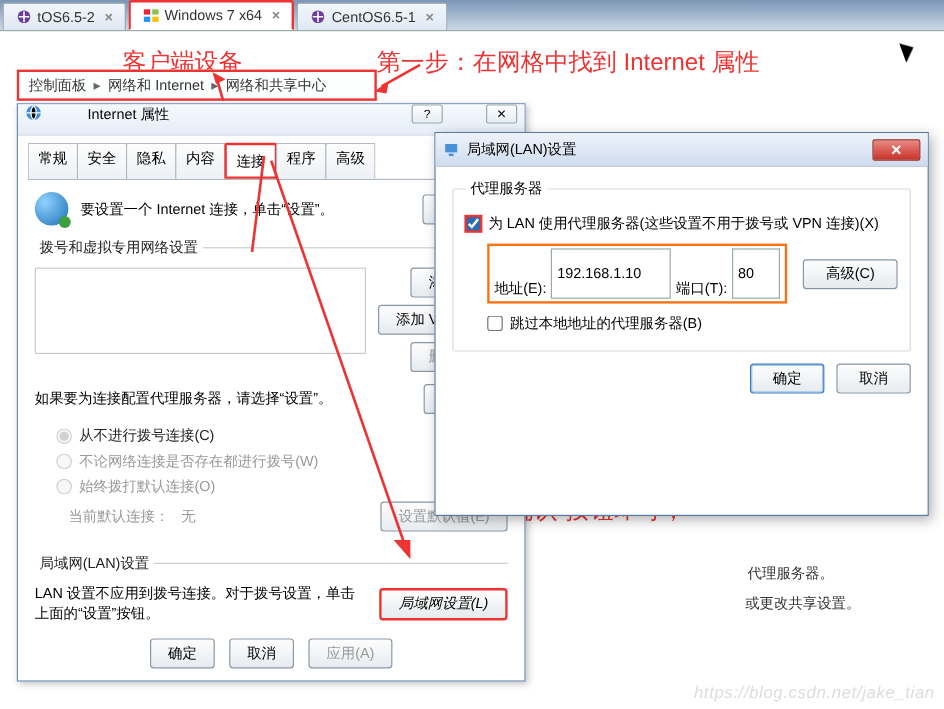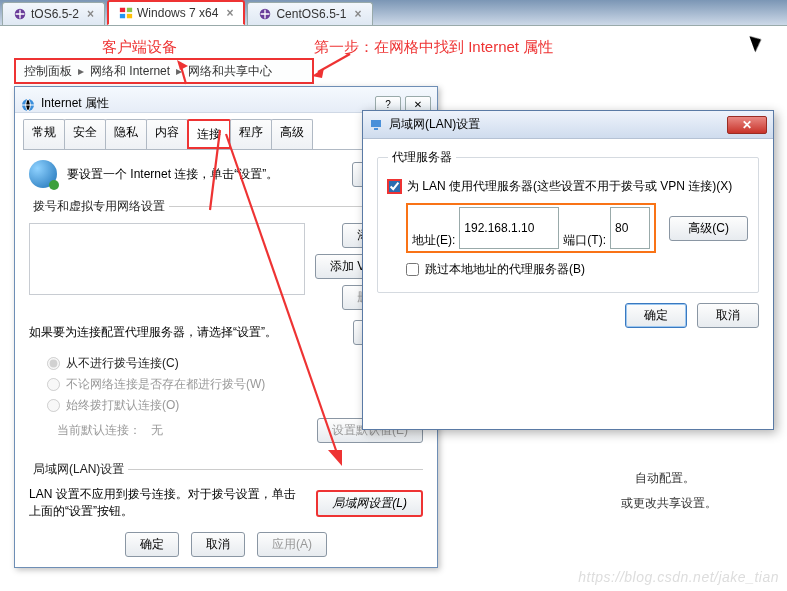--- a/index.html
+++ b/index.html
@@ -6,29 +6,29 @@
 body { background: #fff; width: 787px; height: 591px; position: relative; overflow: hidden; }
 
 
 .tabbar { display: flex; align-items: flex-end; height: 26px; background: linear-gradient(#7b96b5,#cdd9e8); border-bottom: 1px solid #9aa; padding-left: 2px; }
 .tab { display: flex; align-items: center; gap: 4px; padding: 4px 10px; border: 1px solid #9aa; border-bottom: none; border-radius: 3px 3px 0 0; margin-right: 2px; background: linear-gradient(#f3f7fc,#dfe8f3); color: #333; }
 .tab.active { background: #fff; border-bottom: 1px solid #fff; }
 .tab .tab-icon { width: 14px; height: 14px; }
 .tab .tab-close { color: #888; font-weight: bold; margin-left: 4px; }
 .tabs-red { border: 2px solid #e33; }
 
-.ann { position: absolute; color: #e33; font-size: 15px; font-weight: 500; white-space: nowrap; }
+.ann { position: absolute; color: #e33; font-size: 20px; font-weight: 500; white-space: nowrap; }
 
 
 .breadcrumb { position: absolute; left: 14px; top: 58px; width: 300px; height: 26px; border: 2px solid #e33; display: flex; align-items: center; padding: 0 8px; background: #fdfefe; color: #333; }
 .bc-sep { margin: 0 6px; color: #666; }
 
 
 .dlg1 { position: absolute; left: 14px; top: 86px; width: 424px; height: 482px; background: #fff; border: 1px solid #6e8eb5; box-shadow: 2px 2px 6px rgba(0,0,0,.25); }
-.dlg1 .titlebar { height: 26px; background: linear-gradient(#f5f9fe,#e6edf7); display: flex; align-items: flex-end; padding: 0 6px; border-bottom: 1px solid #cfd8e5; }
+.dlg1 .titlebar { height: 26px; background: linear-gradient(#f5f9fe,#e6edf7); display: flex; align-items: flex-start; padding: 0 6px; border-bottom: 1px solid #cfd8e5; gap: 32px; }
 .dlg1 .titlebar .tb-icon { width: 14px; height: 14px; margin-right: 6px; }
 .dlg1 .titlebar .tb-sp { flex: 1; }
 .dlg1 .titlebar .tb-btn { width: 26px; height: 16px; border: 1px solid #9aa; border-radius: 2px; margin-left: 4px; display: flex; align-items: center; justify-content: center; font-size: 10px; background: linear-gradient(#fefefe,#e6edf3); }
 .dlg1 .tabs { display: flex; border-bottom: 1px solid #b0b9c4; margin: 6px 8px 0; }
 .dlg1 .tabs .t { padding: 4px 8px; border: 1px solid #b0b9c4; border-bottom: none; background: linear-gradient(#fcfcfc,#eef1f5); margin-right: -1px; border-radius: 2px 2px 0 0; }
 .dlg1 .tabs .t.sel { background: #fff; padding-top: 5px; }
 .tabs-red2 { border: 2px solid #e33 !important; }
 
 .dlg1 .body { padding: 10px 14px; }
 .dlg1 .row { display: flex; align-items: center; margin-bottom: 10px; }
@@ -247,17 +247,17 @@
 <svg class="arrow" style="left:208px; top:130px;" width="200" height="340">
     <line x1="18" y1="4" x2="130" y2="326"></line>
     <polygon points="134,336 120,320 134,320"></polygon>
     <line x1="12" y1="0" x2="2" y2="80"></line>
   </svg>
 <svg class="arrow" style="left:180px; top:60px;" width="20" height="30">
     <line x1="6" y1="24" x2="0" y2="3"></line>
     <polygon points="-3,0 8,6 0,10"></polygon>
   </svg>
 
-<div class="net-text">自动配置。</div>
+<div class="net-text">代理服务器。</div>
 <div class="share-text">或更改共享设置。</div>
 
 <div class="cursor"></div>
 <div class="watermark">https://blog.csdn.net/jake_tian</div>
 
 </body></html>

